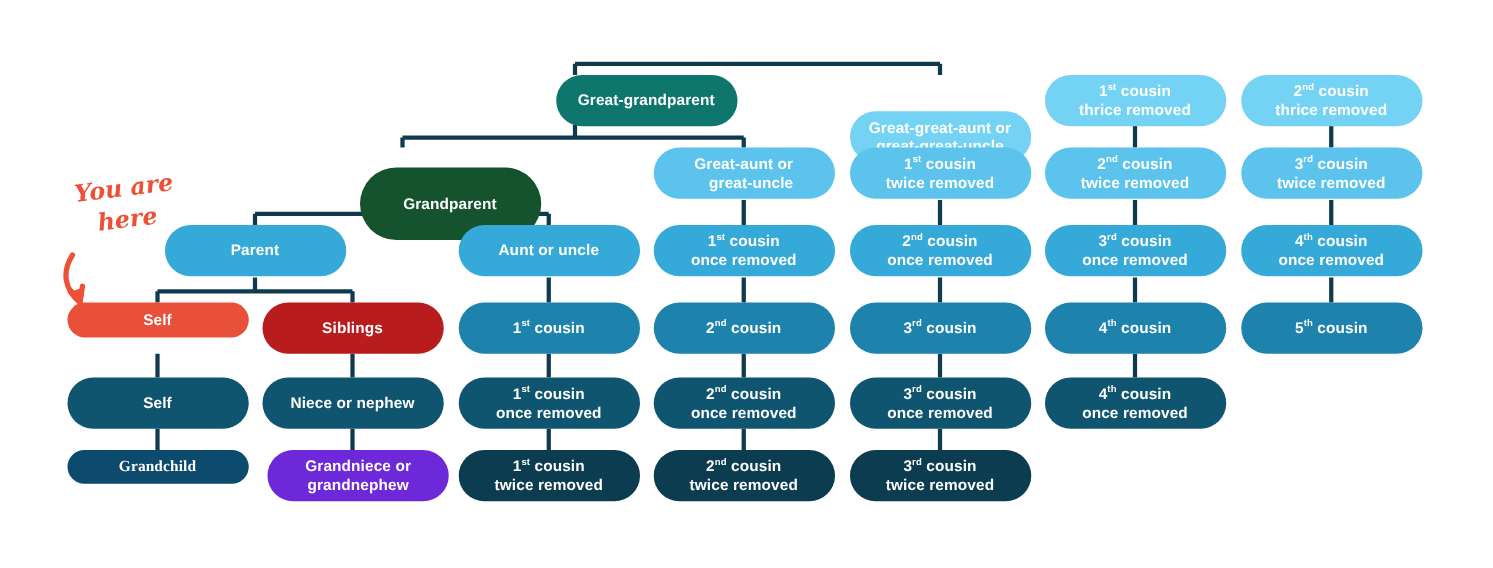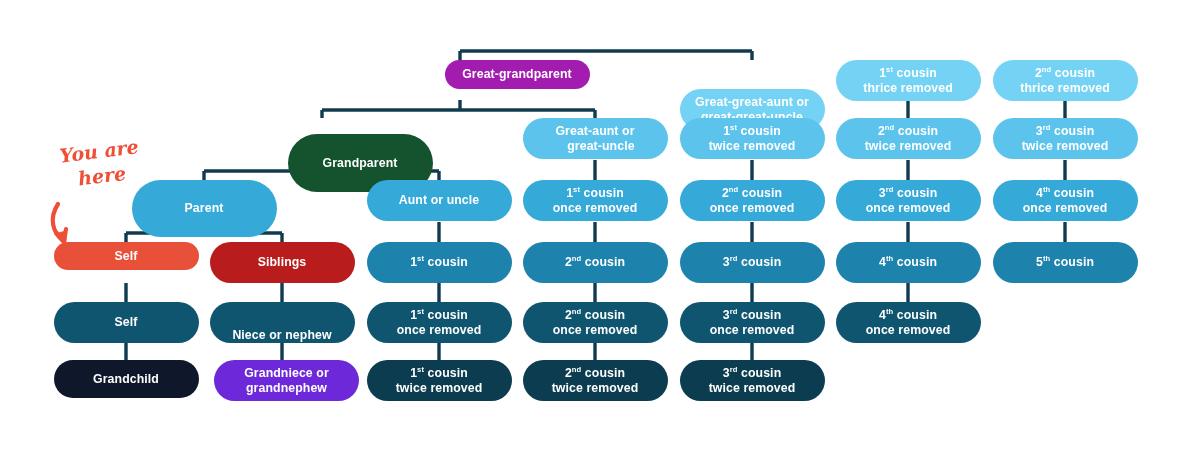--- a/index.html
+++ b/index.html
@@ -103,21 +103,21 @@
       <line x1="752" y1="283" x2="752" y2="302" stroke="#103a4f" stroke-width="3.4"></line>
       <line x1="908" y1="283" x2="908" y2="302" stroke="#103a4f" stroke-width="3.4"></line>
       <line x1="126" y1="343" x2="126" y2="360" stroke="#103a4f" stroke-width="3.4"></line>
       <line x1="282" y1="343" x2="282" y2="360" stroke="#103a4f" stroke-width="3.4"></line>
       <line x1="439" y1="343" x2="439" y2="360" stroke="#103a4f" stroke-width="3.4"></line>
       <line x1="595" y1="343" x2="595" y2="360" stroke="#103a4f" stroke-width="3.4"></line>
       <line x1="752" y1="343" x2="752" y2="360" stroke="#103a4f" stroke-width="3.4"></line>
     </svg>
 
   <div id="nodes-layer">
-      <div class="node" style="left: 444.5px; top: 60px; width: 145px; height: 29px; background: #a21caf;">
+      <div class="node" style="left: 444.5px; top: 60px; width: 145px; height: 41px; background: #0f766e;">
         <span class="lbl">Great-grandparent</span>
       </div>
       <div class="node" style="left: 679.5px; top: 60px; width: 145px; height: 41px; background: rgb(116, 211, 244); margin-top: 29px;">
         <span class="lbl">Great-great-aunt or<br>great-great-uncle</span>
       </div>
       <div class="node" style="left: 835.5px; top: 60px; width: 145px; height: 41px; background: rgb(116, 211, 244);">
         <span class="lbl">1<sup>st</sup> cousin<br>thrice removed</span>
       </div>
       <div class="node" style="left: 992.5px; top: 60px; width: 145px; height: 41px; background: rgb(116, 211, 244);">
         <span class="lbl">2<sup>nd</sup> cousin<br>thrice removed</span>
@@ -130,21 +130,21 @@
       </div>
       <div class="node" style="left: 679.5px; top: 118px; width: 145px; height: 41px; background: rgb(92, 196, 236);">
         <span class="lbl">1<sup>st</sup> cousin<br>twice removed</span>
       </div>
       <div class="node" style="left: 835.5px; top: 118px; width: 145px; height: 41px; background: rgb(92, 196, 236);">
         <span class="lbl">2<sup>nd</sup> cousin<br>twice removed</span>
       </div>
       <div class="node" style="left: 992.5px; top: 118px; width: 145px; height: 41px; background: rgb(92, 196, 236);">
         <span class="lbl">3<sup>rd</sup> cousin<br>twice removed</span>
       </div>
-      <div class="node" style="left: 131.5px; top: 180px; width: 145px; height: 57px; background: rgb(53, 169, 216);">
+      <div class="node" style="left: 131.5px; top: 180px; width: 145px; height: 41px; background: rgb(53, 169, 216);">
         <span class="lbl">Parent</span>
       </div>
       <div class="node" style="left: 366.5px; top: 180px; width: 145px; height: 41px; background: rgb(53, 169, 216);">
         <span class="lbl">Aunt or uncle</span>
       </div>
       <div class="node" style="left: 522.5px; top: 180px; width: 145px; height: 41px; background: rgb(53, 169, 216);">
         <span class="lbl">1<sup>st</sup> cousin<br>once removed</span>
       </div>
       <div class="node" style="left: 679.5px; top: 180px; width: 145px; height: 41px; background: rgb(53, 169, 216);">
         <span class="lbl">2<sup>nd</sup> cousin<br>once removed</span>
@@ -172,36 +172,36 @@
       </div>
       <div class="node" style="left: 835.5px; top: 242px; width: 145px; height: 41px; background: rgb(29, 131, 173);">
         <span class="lbl">4<sup>th</sup> cousin</span>
       </div>
       <div class="node" style="left: 992.5px; top: 242px; width: 145px; height: 41px; background: rgb(29, 131, 173);">
         <span class="lbl">5<sup>th</sup> cousin</span>
       </div>
       <div class="node" style="left: 53.5px; top: 302px; width: 145px; height: 41px; background: rgb(16, 85, 111);">
         <span class="lbl">Self</span>
       </div>
-      <div class="node" style="left: 209.5px; top: 302px; width: 145px; height: 41px; background: rgb(16, 85, 111); align-items: flex-end;">
+      <div class="node" style="left: 209.5px; top: 302px; width: 145px; height: 41px; background: rgb(16, 85, 111);">
         <span class="lbl">Niece or nephew</span>
       </div>
       <div class="node" style="left: 366.5px; top: 302px; width: 145px; height: 41px; background: rgb(16, 85, 111);">
         <span class="lbl">1<sup>st</sup> cousin<br>once removed</span>
       </div>
       <div class="node" style="left: 522.5px; top: 302px; width: 145px; height: 41px; background: rgb(16, 85, 111);">
         <span class="lbl">2<sup>nd</sup> cousin<br>once removed</span>
       </div>
       <div class="node" style="left: 679.5px; top: 302px; width: 145px; height: 41px; background: rgb(16, 85, 111);">
         <span class="lbl">3<sup>rd</sup> cousin<br>once removed</span>
       </div>
       <div class="node" style="left: 835.5px; top: 302px; width: 145px; height: 41px; background: rgb(16, 85, 111);">
         <span class="lbl">4<sup>th</sup> cousin<br>once removed</span>
       </div>
-      <div class="node" style="left: 53.5px; top: 360px; width: 145px; height: 38px; background: #0f172a;">
+      <div class="node" style="left: 53.5px; top: 360px; width: 145px; height: 27px; background: #0c4a6e; font-family: Liberation Serif, serif;">
         <span class="lbl">Grandchild</span>
       </div>
       <div class="node" style="left: 214px; top: 360px; width: 145px; height: 41px; background: #6d28d9;">
         <span class="lbl">Grandniece or<br>grandnephew</span>
       </div>
       <div class="node" style="left: 366.5px; top: 360px; width: 145px; height: 41px; background: rgb(11, 60, 79);">
         <span class="lbl">1<sup>st</sup> cousin<br>twice removed</span>
       </div>
       <div class="node" style="left: 522.5px; top: 360px; width: 145px; height: 41px; background: rgb(11, 60, 79);">
         <span class="lbl">2<sup>nd</sup> cousin<br>twice removed</span>

